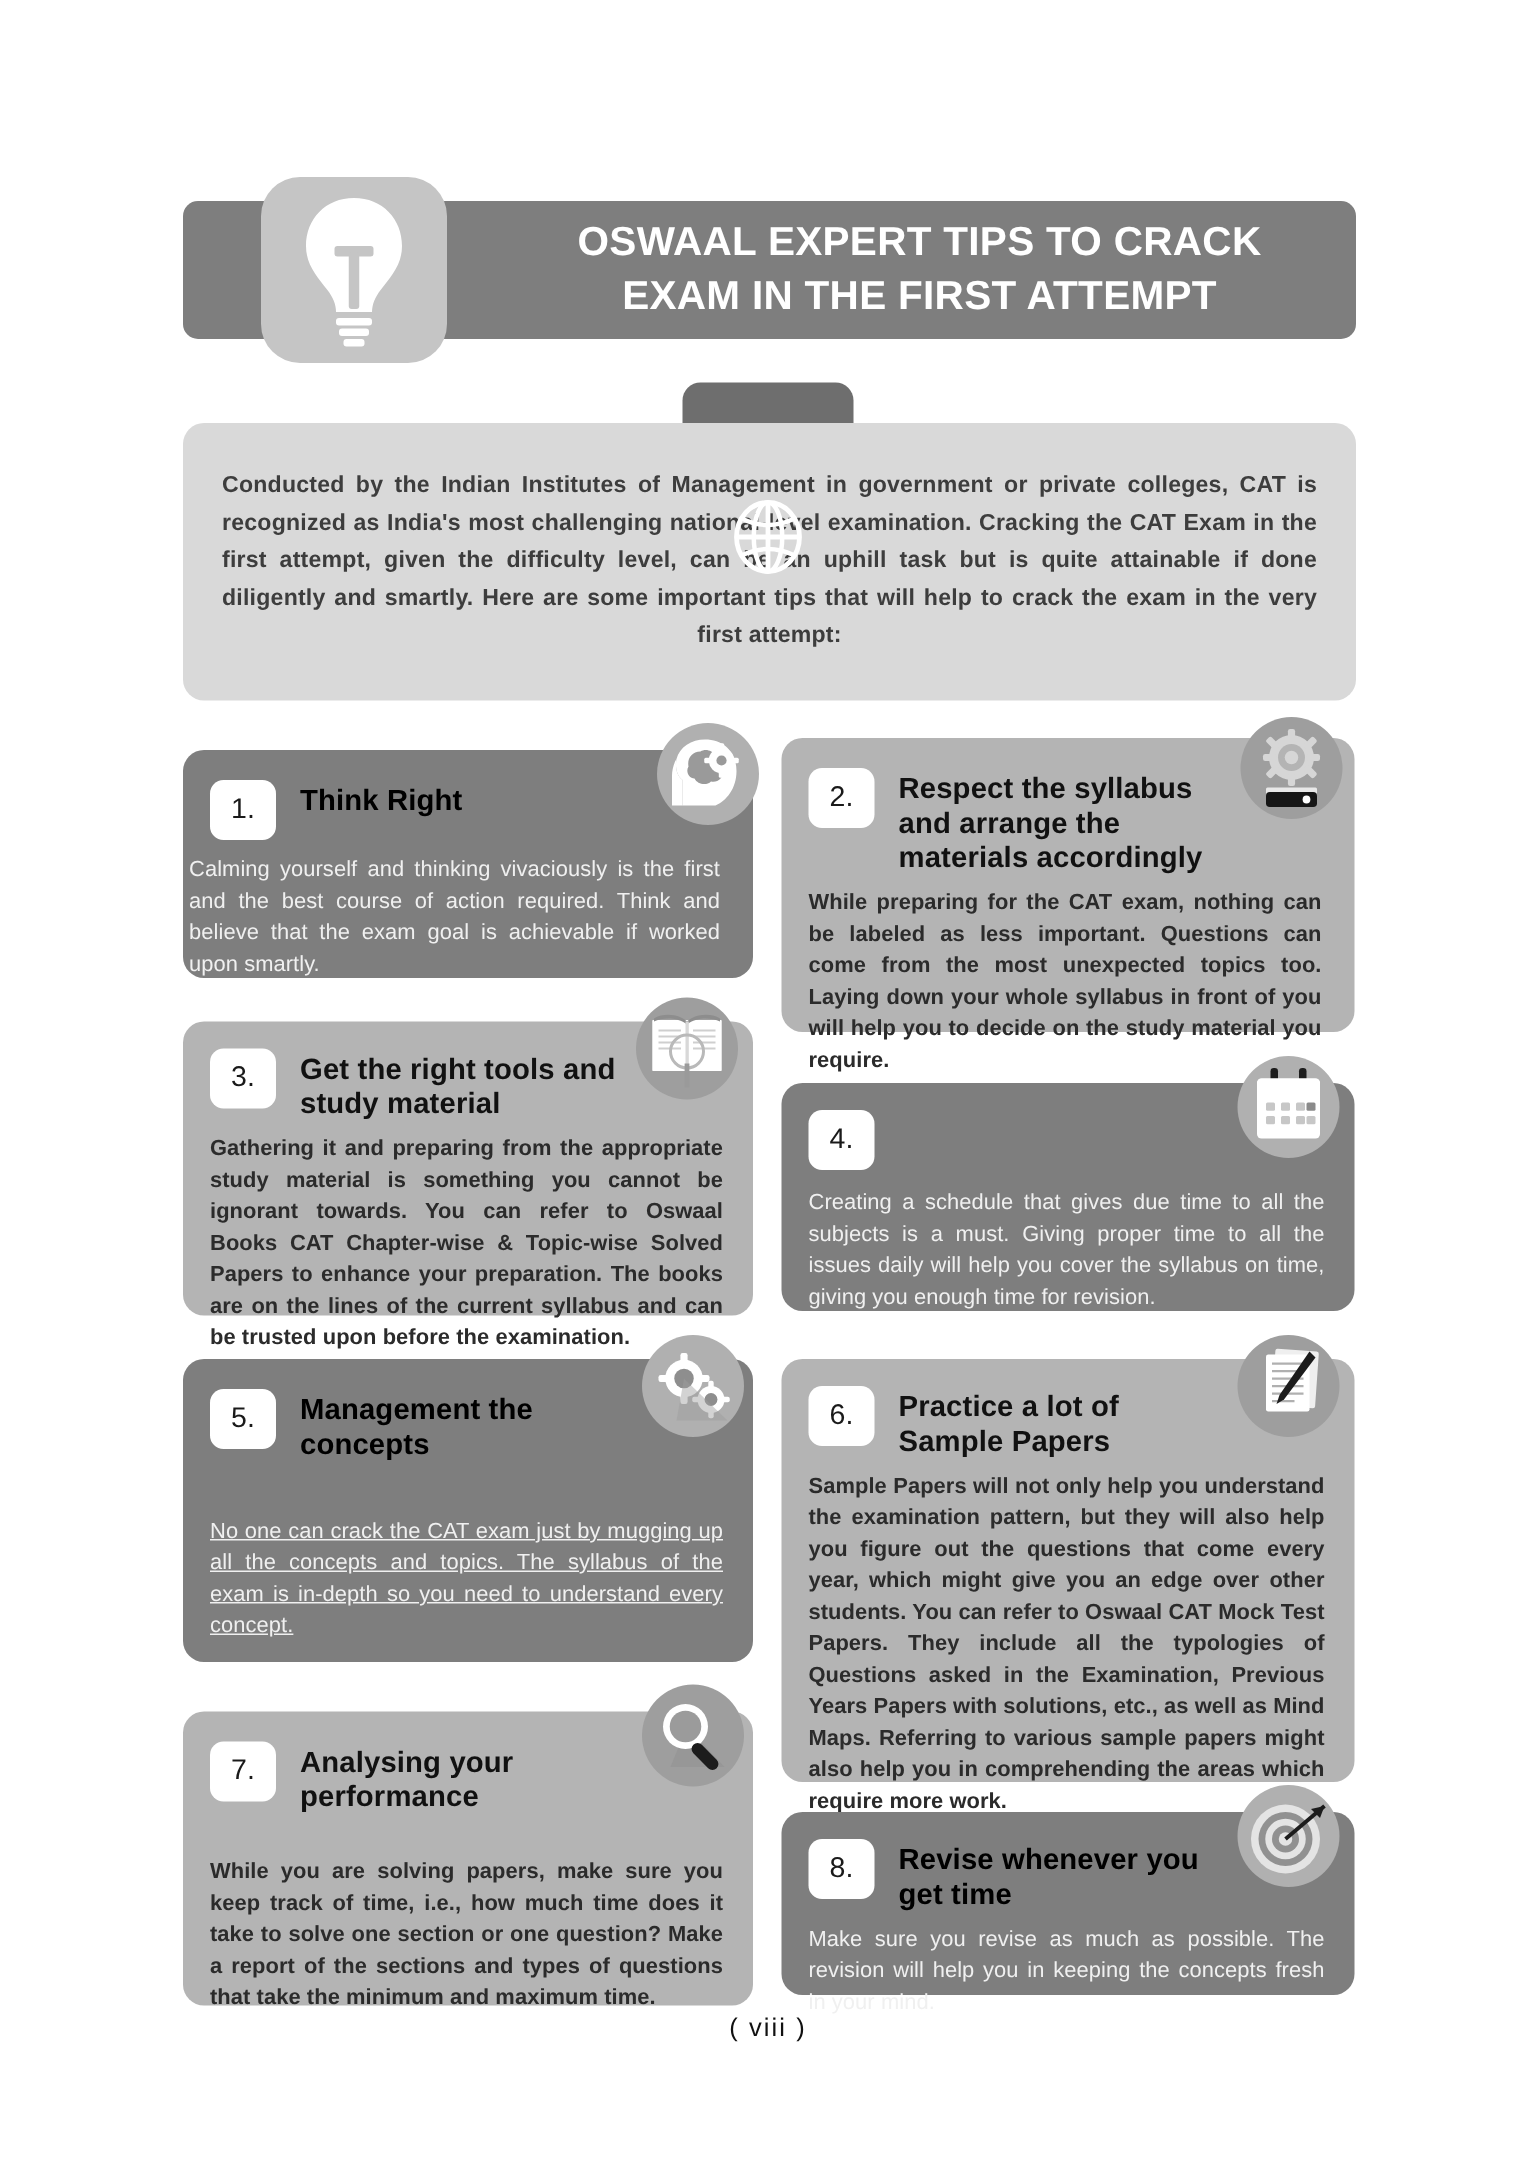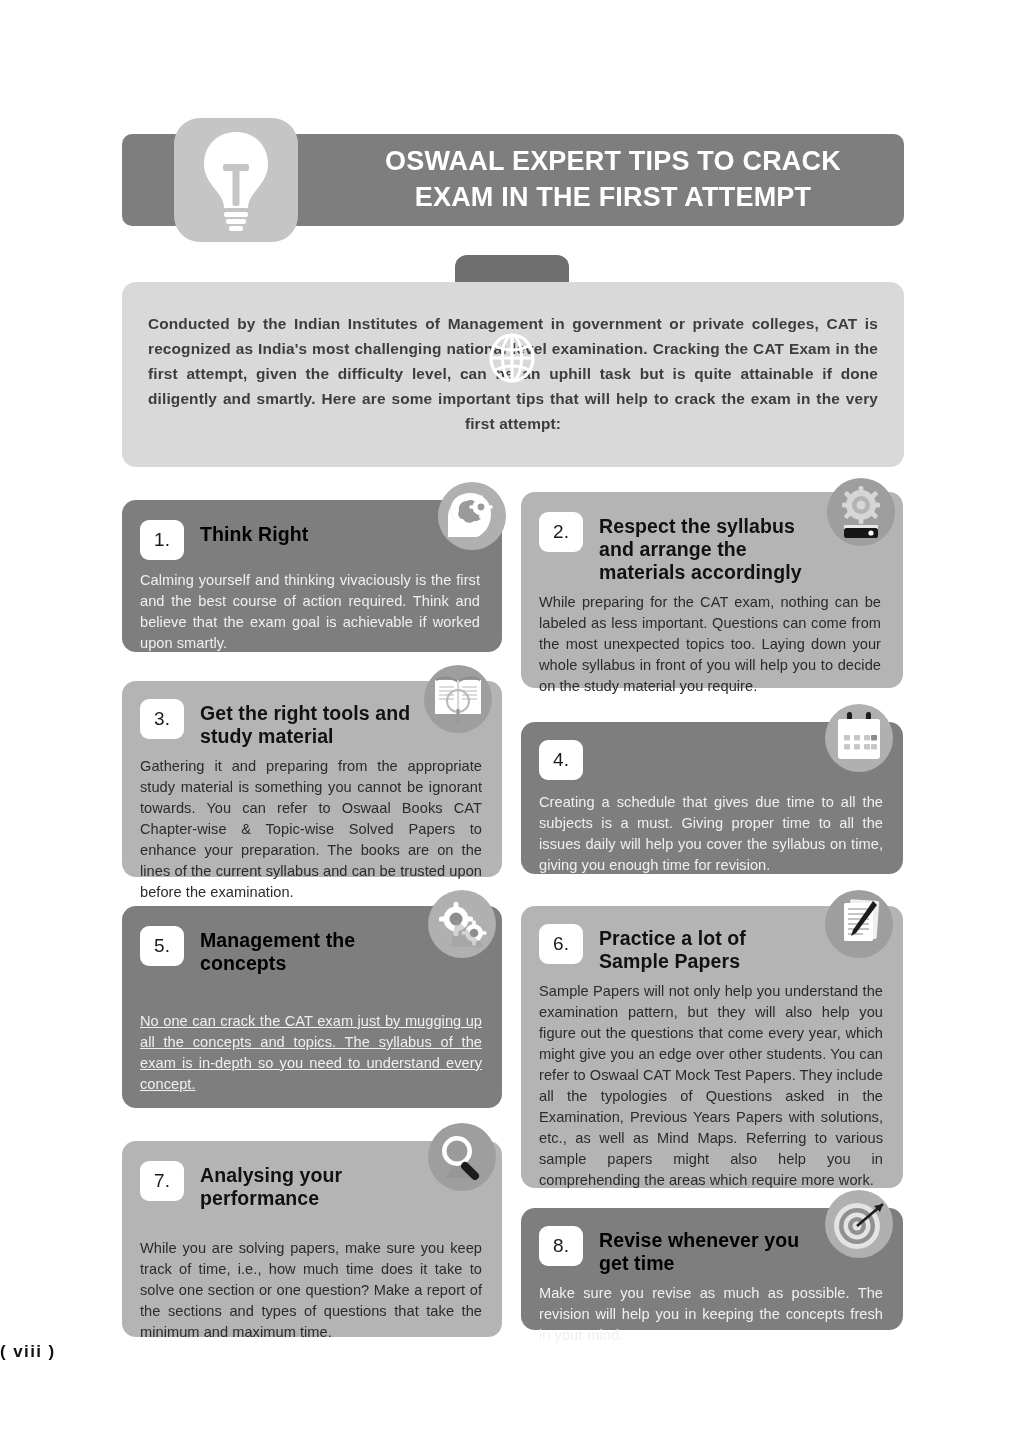--- a/index.html
+++ b/index.html
@@ -65,34 +65,34 @@
     margin-left:16px; font-weight:bold; font-size:19.5px; line-height:1.18;
     padding-top:3px; letter-spacing:0.1px;
   }
   .card.dark .card-title  { color:#000000; }
   .card.light .card-title { color:#111111; }
 
   .card-body {
     font-size:14.6px; line-height:1.44; text-align:justify; letter-spacing:0.05px;
   }
   .card.dark .card-body  { color:#f0f0f0; }
-  .card.light .card-body { color:#2b2b2b; }
+  .card.light .card-body { color:#2b2b2b;font-weight:bold; }
 
   
   .icon-circle {
     position:absolute; width:68px; height:68px; border-radius:50%;
     background:#b0b0b0; display:flex; align-items:center; justify-content:center;
     overflow:hidden; z-index:4;
   }
   .card.light .icon-circle { background:#9e9e9e; }
 
   
   .footer {
-    position:absolute; left:0; top:1342px; width:1024px; text-align:left;
-    color:#111; font-weight:bold; font-size:17px; letter-spacing:1.4px;
+    position:absolute; left:0; top:1342px; width:1024px; text-align:center;
+    color:#111; font-weight:normal; font-size:17px; letter-spacing:1.4px;
   }
 </style>
 </head>
 <body>
 
 <div class="page">
 
   <div class="header-wrap">
     <div class="header-bar"></div>
 
@@ -141,21 +141,21 @@
           <rect x="36.2" y="27.5" width="3.6" height="4" rx="1"></rect>
           <rect x="26.5" y="18.2" width="4" height="3.6" rx="1"></rect>
           <rect x="45.5" y="18.2" width="4" height="3.6" rx="1"></rect>
         </g>
       </svg>
     </div>
     <div class="card-head" style="padding:20px 20px 0 18px;">
       <div class="badge">1.</div>
       <div class="card-title">Think Right</div>
     </div>
-    <div class="card-body" style="padding:10px 22px 0 18px;">Calming yourself and thinking vivaciously is the first and the best course of action required. Think and believe that the exam goal is achievable if worked upon smartly.</div>
+    <div class="card-body" style="padding:10px 22px 0 4px;">Calming yourself and thinking vivaciously is the first and the best course of action required. Think and believe that the exam goal is achievable if worked upon smartly.</div>
   </div>
 
   <div class="card light" style="left:521px; top:492px; width:382px; height:196px;">
     <div class="icon-circle" style="right:8px; top:-14px;">
       <svg width="58" height="58" viewBox="0 0 58 58">
         <g fill="#d6d6d6">
           <circle cx="29" cy="22" r="15"></circle>
           <rect x="26.6" y="3" width="4.8" height="9" rx="1.5"></rect>
           <rect x="26.6" y="32" width="4.8" height="9" rx="1.5"></rect>
           <rect x="10" y="19.6" width="9" height="4.8" rx="1.5"></rect>

